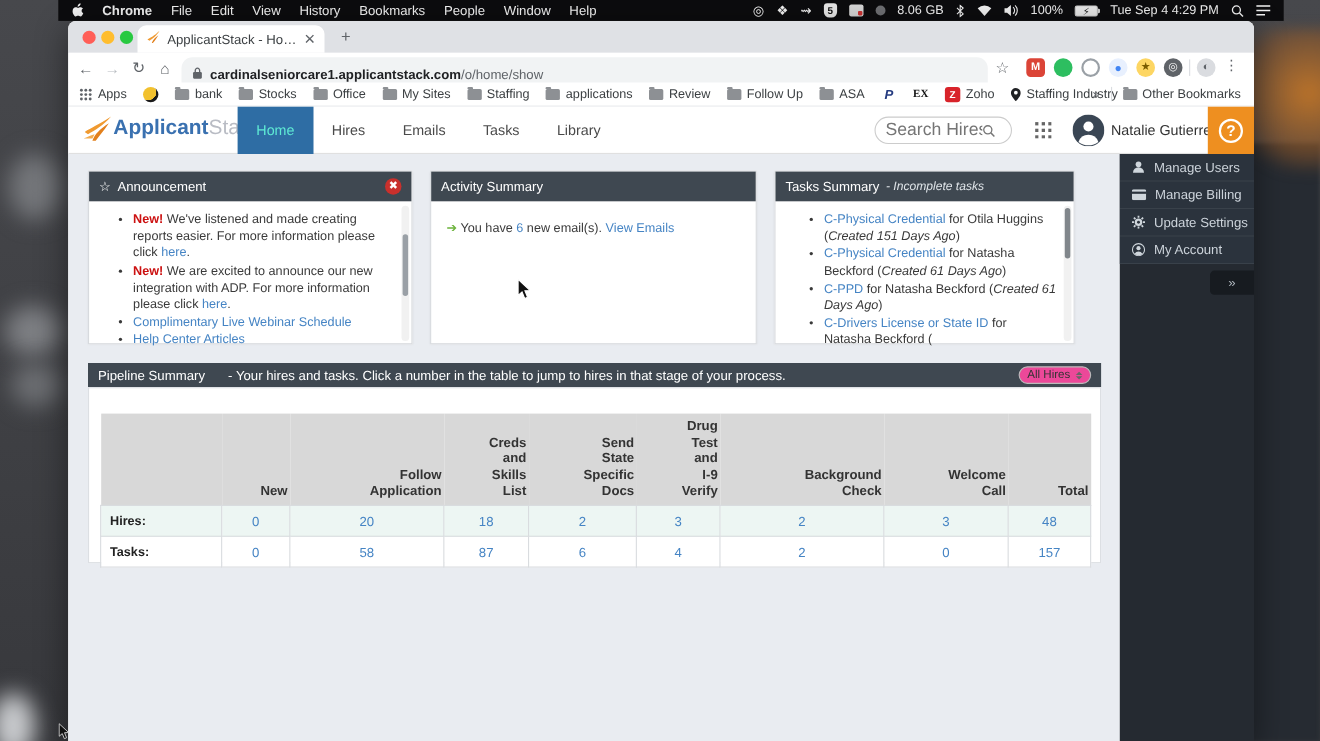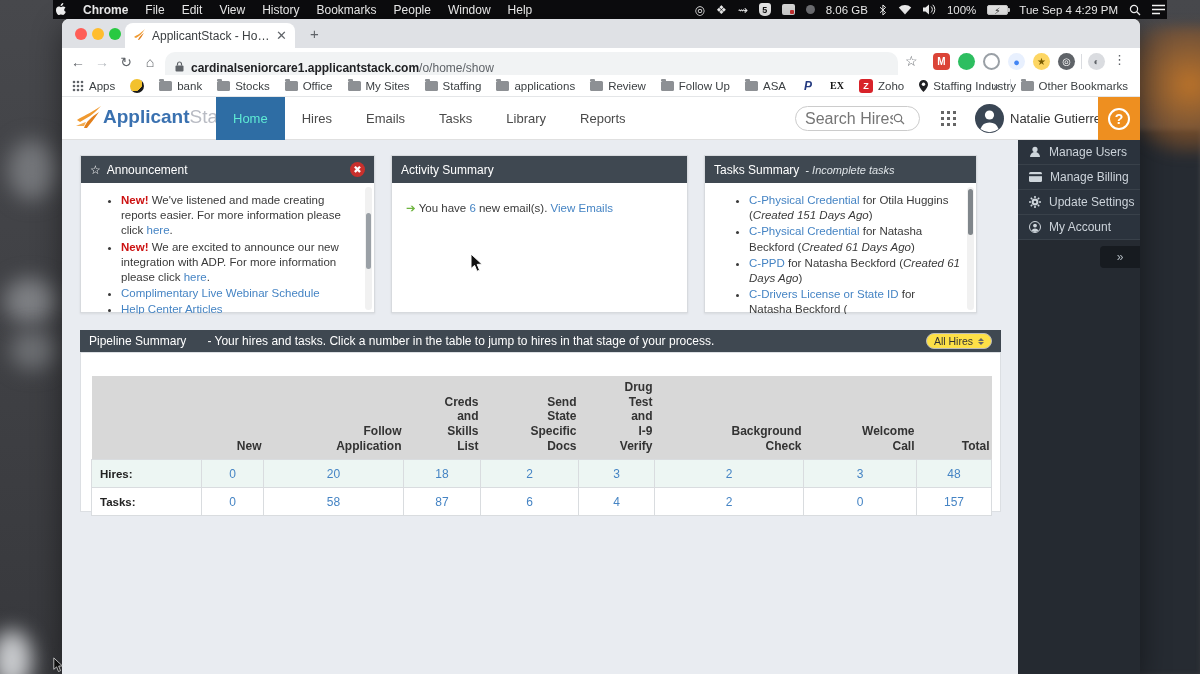--- a/index.html
+++ b/index.html
@@ -10,21 +10,21 @@
 
   
   #desktop { inset:0; background:linear-gradient(180deg,#47484c 0%,#3e3f43 60%,#37383c 100%); }
   .blob { position:absolute; border-radius:50%; filter:blur(10px); }
   #desktop-dark-right { left:1130px; top:130px; right:0; bottom:0; background:#262b32; filter:blur(2px); }
   #orange-blob { left:1118px; top:26px; width:120px; height:130px;
     background:radial-gradient(ellipse at 60% 45%, rgba(193,117,40,.95), rgba(150,90,40,.5) 55%, rgba(80,70,60,0) 75%); filter:blur(6px); }
 
   
   #menubar { left:53px; top:0; width:1114px; height:19px; background:#0c0c0e; color:#f3f3f3;
-    display:flex; align-items:center; font-size:12px; padding:0 2px; gap:17px; }
+    display:flex; align-items:center; font-size:12px; padding:0 12px; gap:17px; }
   #menubar .app-name { font-weight:bold; }
   #menubar .mstat { display:flex; align-items:center; gap:11px; margin-left:auto; font-size:11.5px; }
   .micon { display:inline-flex; align-items:center; }
   .shield5 { width:12px; height:13px; background:#e8e8e8; color:#111; font-size:9px; font-weight:bold;
     border-radius:3px 3px 5px 5px; display:inline-flex; align-items:center; justify-content:center; }
   .clapper { width:13px; height:11px; background:#d7d7d7; border-radius:2px; position:relative; }
   .clapper:after { content:""; position:absolute; right:1px; bottom:1px; width:4px; height:4px; background:#c33; border-radius:1px; }
   .graydot { width:9px; height:9px; background:#6f7074; border-radius:50%; }
   .battery { width:21px; height:10px; border:1px solid #cfcfcf; border-radius:2px; position:relative; background:#e9e9e9; }
   .battery:after { content:""; position:absolute; right:-3px; top:2.5px; width:2px; height:4px; background:#cfcfcf; border-radius:0 1px 1px 0; }
@@ -101,21 +101,21 @@
   ul.blist { margin-left:26px; }
   ul.blist li { margin-bottom:1px; }
   .green-arrow { color:#6eb43f; font-weight:bold; }
   .green-plus { display:inline-flex; width:12px; height:12px; border-radius:50%; background:#5cb85c; color:#fff; font-size:10px;
     align-items:center; justify-content:center; margin-right:4px; vertical-align:-2px; }
   em.created { font-style:italic; }
 
   #pipeline-hd { position:absolute; left:18px; top:190px; width:921px; height:22px; background:#3f4851; color:#fff;
     display:flex; align-items:center; padding:0 9px; font-size:12px; }
   #pipeline-hd .sub { margin-left:21px;text-align:center; }
-  #hires-filter { margin-left:auto; background:#fde047; border:1px solid #bbb; border-radius:9px; height:16px;
+  #hires-filter { margin-left:auto; background:#ec4899; border:1px solid #bbb; border-radius:9px; height:16px;
     display:flex; align-items:center; gap:5px; padding:0 7px; color:#333; font-size:10.5px; }
   .updown { display:flex; flex-direction:column; gap:1px; }
   .updown i { width:0; height:0; border-left:3px solid transparent; border-right:3px solid transparent; }
   .updown .up { border-bottom:3px solid #666; } .updown .dn { border-top:3px solid #666; }
 
   #pipeline-card { position:absolute; left:18px; top:212px; width:921px; height:160px; background:#fff; border:1px solid #dcdfe3; }
   #ptable { position:absolute; left:10px; top:23px; width:900px; border-collapse:collapse; table-layout:fixed; }
   #ptable th { background:#d8d8d8; vertical-align:bottom; text-align:right; font-size:12px; color:#333;
     padding:4px 2px 6px; white-space:pre-line; line-height:1.22; height:72px; font-weight:bold; }
   #ptable td { height:28px; text-align:center; font-size:12px; border:1px solid #d9dcdf; color:#4584c4; }
@@ -330,21 +330,20 @@
             </svg>
           <span class="p1">Applicant</span>
             <span class="p2">Stack</span>
         </div>
         <div id="as-nav">
           <span class="nav-item active">Home</span>
           <span class="nav-item">Hires</span>
           <span class="nav-item">Emails</span>
           <span class="nav-item">Tasks</span>
           <span class="nav-item">Library</span>
-          <span class="nav-item">Reports</span>
         </div>
         <div id="search-pill">
           <input type="text" placeholder="Search Hires" style="">
           <svg width="12" height="12" viewBox="0 0 12 12">
               <circle cx="5" cy="5" r="3.7" stroke="#777" stroke-width="1.2" fill="none"></circle>
               <path d="M7.8 7.8 11 11" stroke="#777" stroke-width="1.3"></path>
             </svg>
         </div>
         <span id="grid-icon">
           <svg width="15" height="15" viewBox="0 0 15 15">

